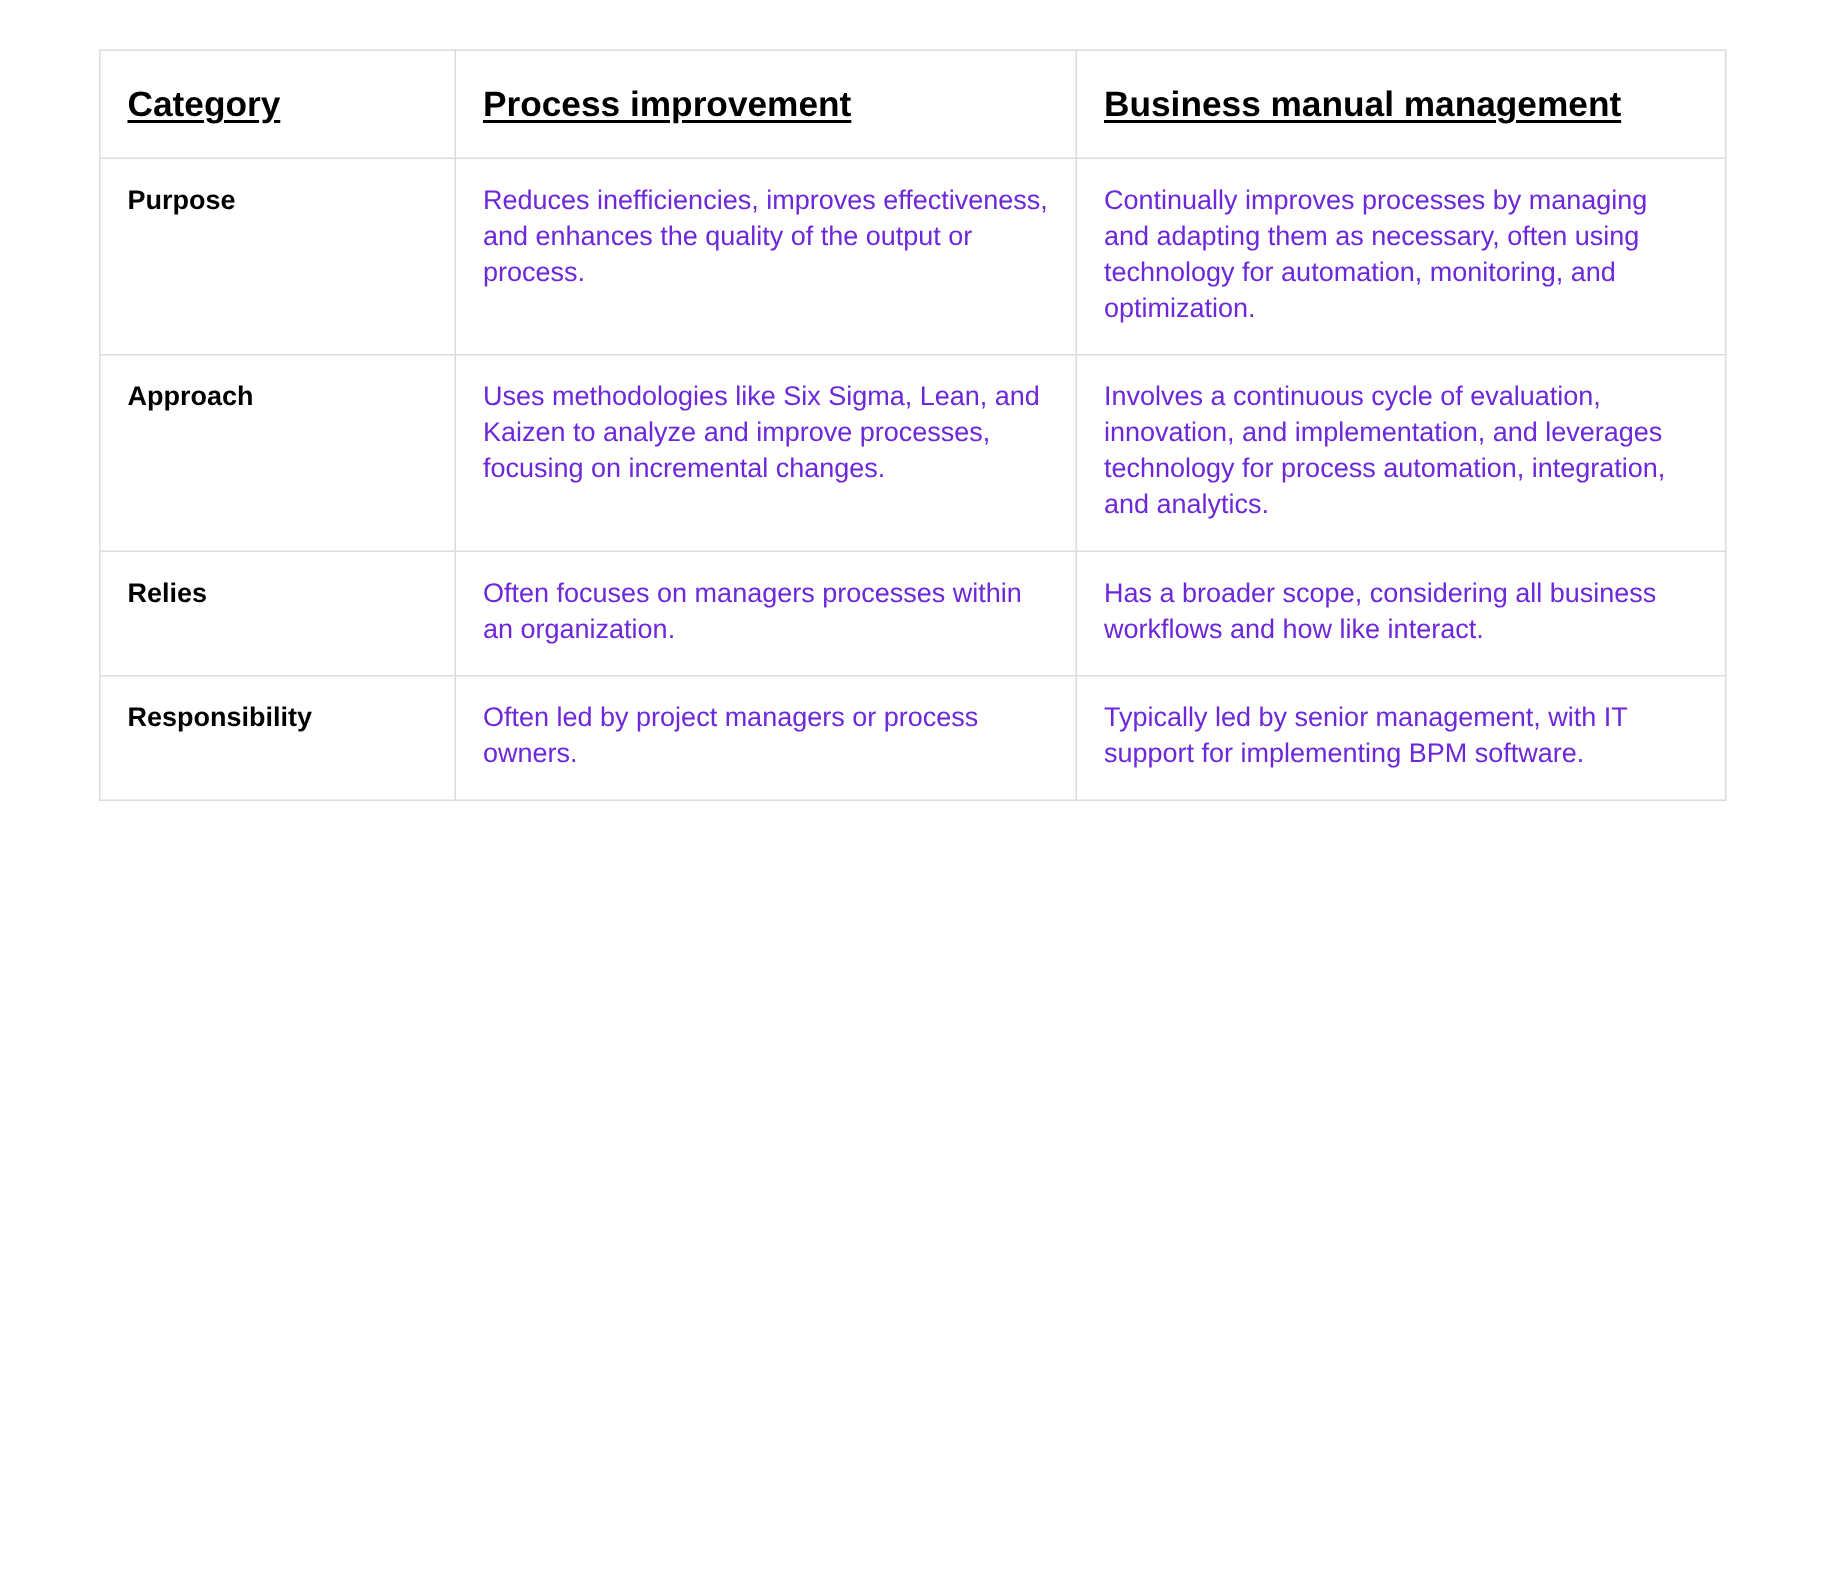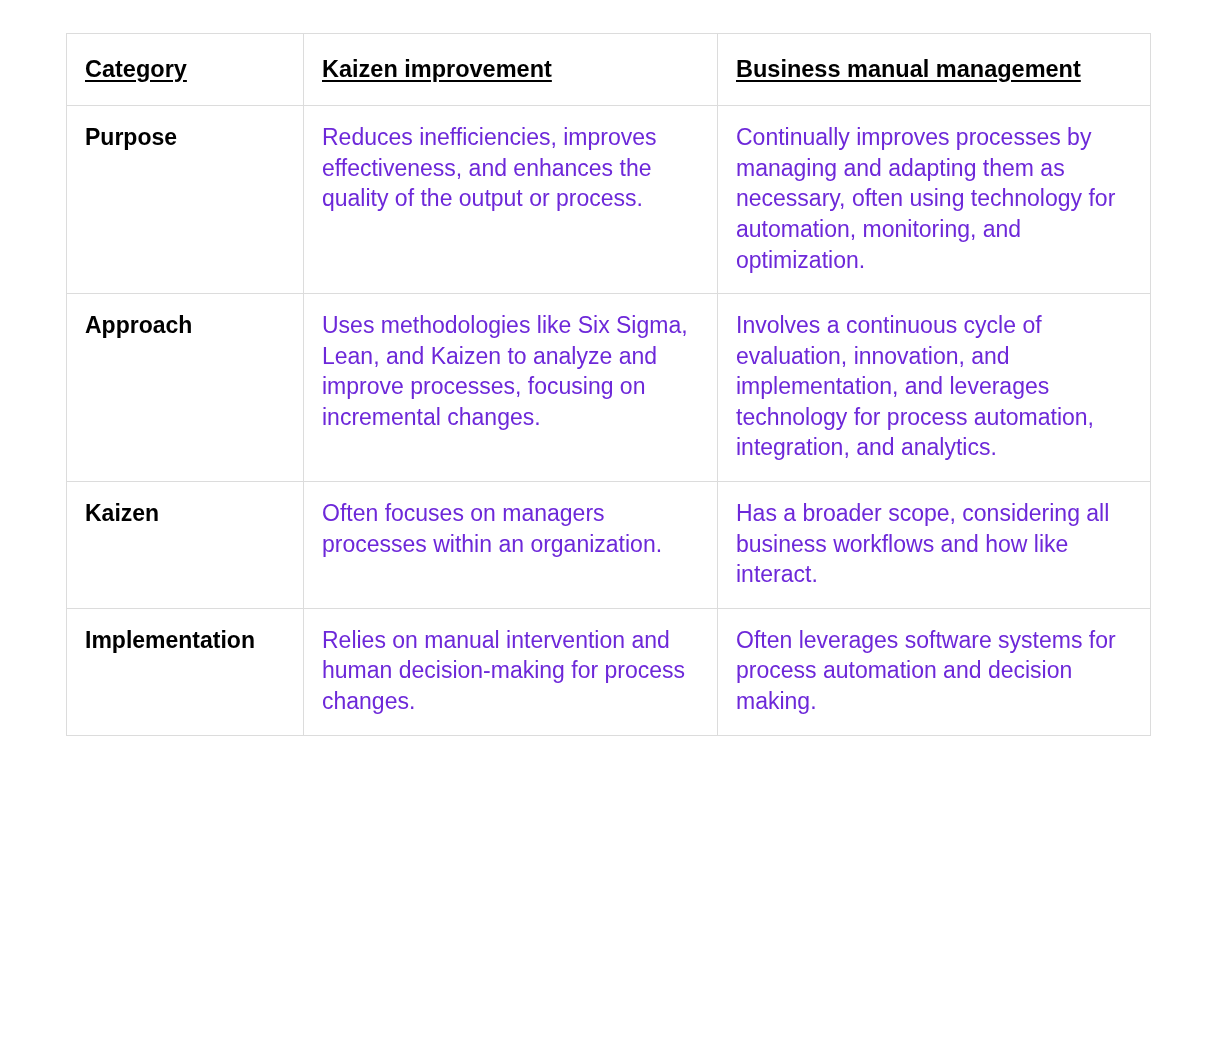--- a/index.html
+++ b/index.html
@@ -29,21 +29,21 @@
   }
   table.comparison col.c1 { width: 237px; }
   table.comparison col.c2 { width: 414px; }
   table.comparison col.c3 { width: 433px; }
 
   table.comparison th,
   table.comparison td {
     border: 1px solid #dcdcdc;
     vertical-align: top;
     padding: 16px 18px 18px 18px;
-    font-size: 23px;
+    font-size: 18px;
     line-height: 1.33;
     text-align: left;
   }
   table.comparison thead th {
     font-weight: bold;
     font-size: 23.5px;
     padding-top: 20px;
     padding-bottom: 20px;
     color: #000000;
   }
@@ -69,40 +69,40 @@
 <div class="page" data-name="document-page">
   <table class="comparison" data-name="comparison-table">
     <colgroup>
       <col class="c1">
       <col class="c2">
       <col class="c3">
     </colgroup>
     <thead data-name="table-header">
       <tr data-name="table-header-row">
         <th data-name="column-header-category"><span class="hdr" data-name="column-header-category-label">Category</span></th>
-        <th data-name="column-header-process-improvement"><span class="hdr" data-name="column-header-process-improvement-label">Kaizen improvement</span></th>
+        <th data-name="column-header-process-improvement"><span class="hdr" data-name="column-header-process-improvement-label">Process improvement</span></th>
         <th data-name="column-header-bpm"><span class="hdr" data-name="column-header-bpm-label">Business manual management</span></th>
       </tr>
     </thead>
     <tbody data-name="table-body">
       <tr data-name="table-row">
         <th data-name="row-category-label">Purpose</th>
         <td data-name="cell-process-improvement">Reduces inefficiencies, improves effectiveness, and enhances the quality of the output or process.</td>
         <td data-name="cell-bpm">Continually improves processes by managing and adapting them as necessary, often using technology for automation, monitoring, and optimization.</td>
       </tr>
       <tr data-name="table-row">
         <th data-name="row-category-label">Approach</th>
         <td data-name="cell-process-improvement">Uses methodologies like Six Sigma, Lean, and Kaizen to analyze and improve processes, focusing on incremental changes.</td>
         <td data-name="cell-bpm">Involves a continuous cycle of evaluation, innovation, and implementation, and leverages technology for process automation, integration, and analytics.</td>
       </tr>
       <tr data-name="table-row">
-        <th data-name="row-category-label">Kaizen</th>
+        <th data-name="row-category-label">Relies</th>
         <td data-name="cell-process-improvement">Often focuses on managers processes within an organization.</td>
         <td data-name="cell-bpm">Has a broader scope, considering all business workflows and how like interact.</td>
       </tr>
       <tr data-name="table-row">
-        <th data-name="row-category-label">Implementation</th>
-        <td data-name="cell-process-improvement">Relies on manual intervention and human decision-making for process changes.</td>
-        <td data-name="cell-bpm">Often leverages software systems for process automation and decision making.</td>
+        <th data-name="row-category-label">Responsibility</th>
+        <td data-name="cell-process-improvement">Often led by project managers or process owners.</td>
+        <td data-name="cell-bpm">Typically led by senior management, with IT support for implementing BPM software.</td>
       </tr>
     </tbody>
   </table>
 </div>
 
 </body></html>

